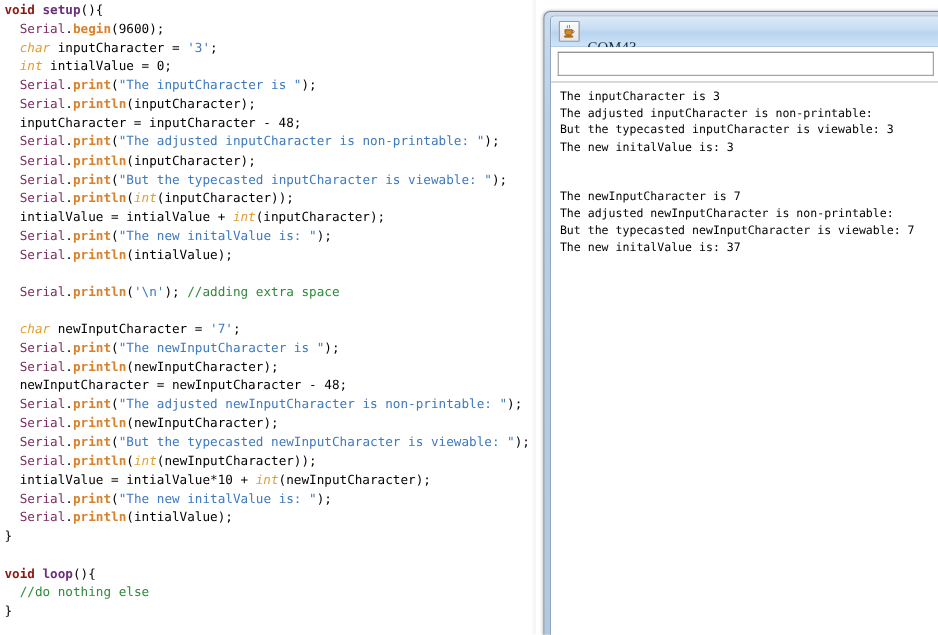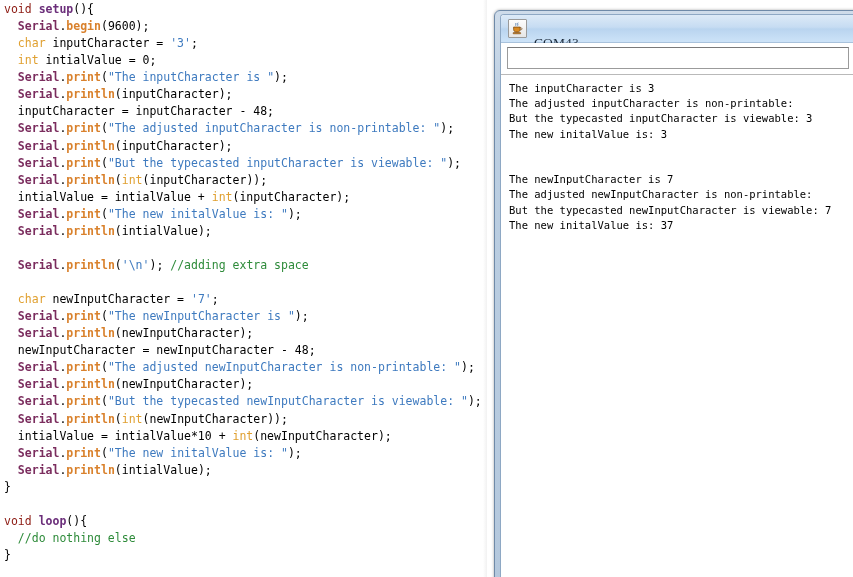--- a/index.html
+++ b/index.html
@@ -29,25 +29,25 @@
     left: 0;
     top: 0;
     padding: 1px 0 0 0;
     font-family: "DejaVu Sans Mono", "Liberation Mono", monospace;
     font-size: 11.5px;
     line-height: 17.07px;
     white-space: pre;
     color: #000000;
   }
   .cl { display: block; height: 17.07px; padding-left: 4px; }
-  .tok-kw       { color: #8C1A12; }            
+  .tok-kw       { color: #8C1A12; font-weight: bold; }            
   .tok-fn       { color: #6B2E7A; font-weight: bold; text-align: right; }  
-  .tok-obj      { color: #7B2D5E; font-weight: bold; }  
+  .tok-obj      { color: #7B2D5E; font-weight: normal; }  
   .tok-method   { color: #D9812C; font-weight: bold; }            
-  .tok-type     { color: #E0A030; }            
+  .tok-type     { color: #E0A030; font-style: italic; }            
   .tok-str      { color: #3E7ABF; }            
   .tok-cmt      { color: #2E8B3A; }            
   .tok-plain    { color: #000000; }
 
   
   #editor-scroll-trough {
     position: absolute;
     left: 483px;
     top: 0;
     width: 16px;

